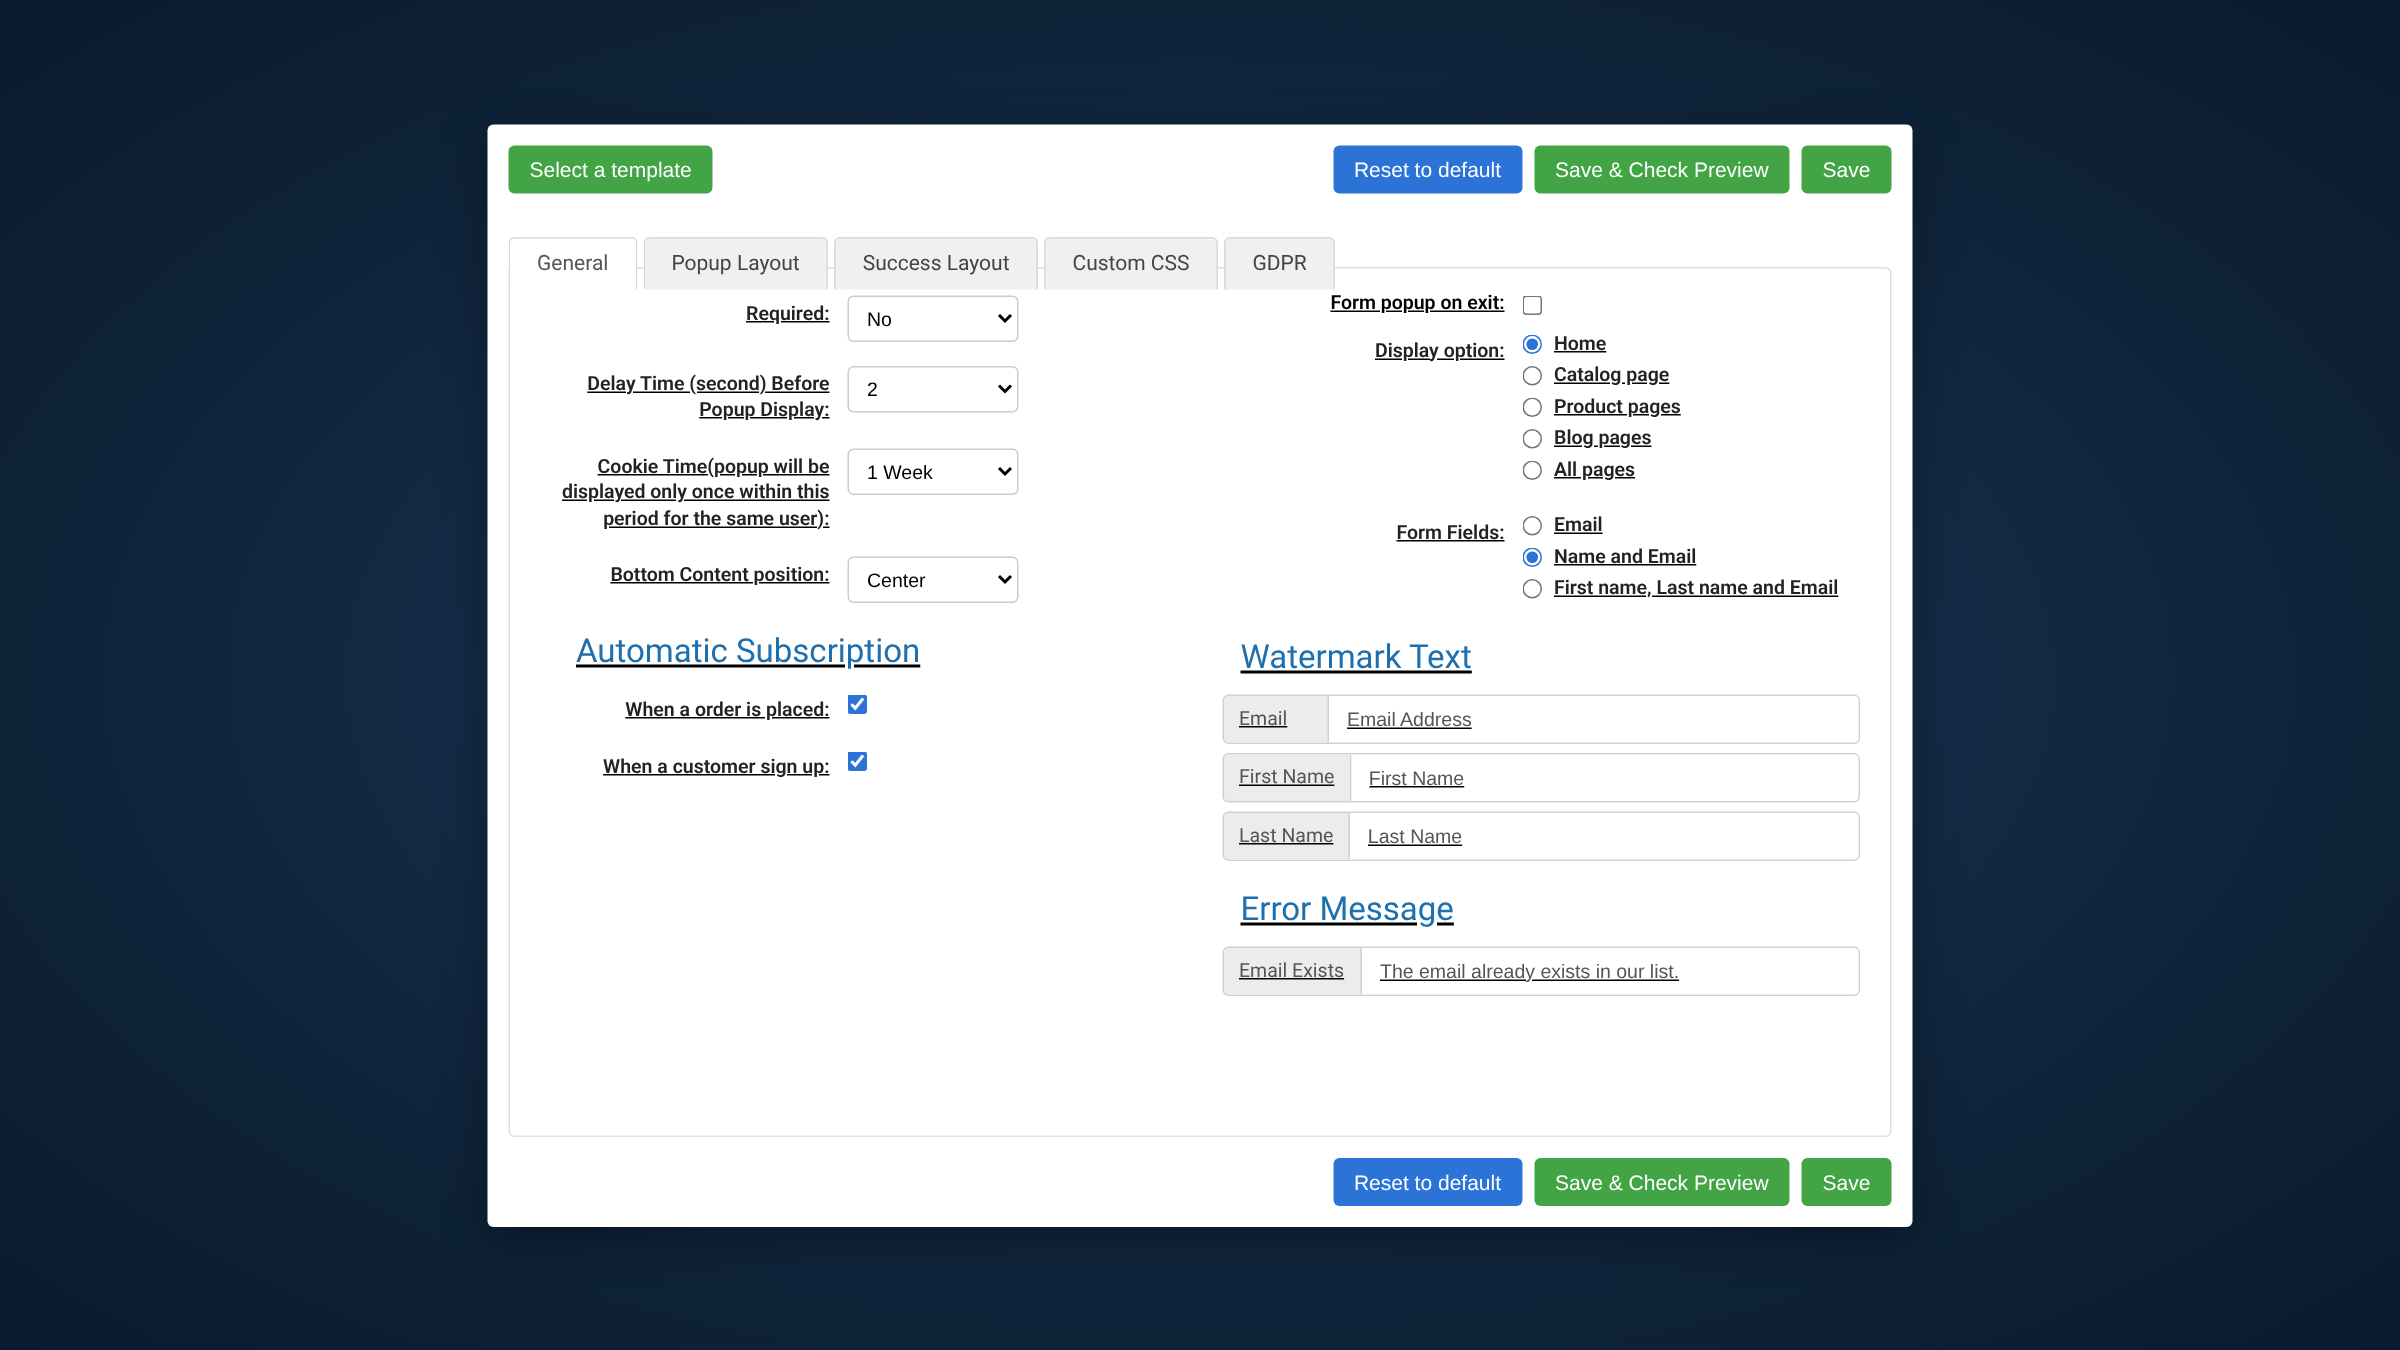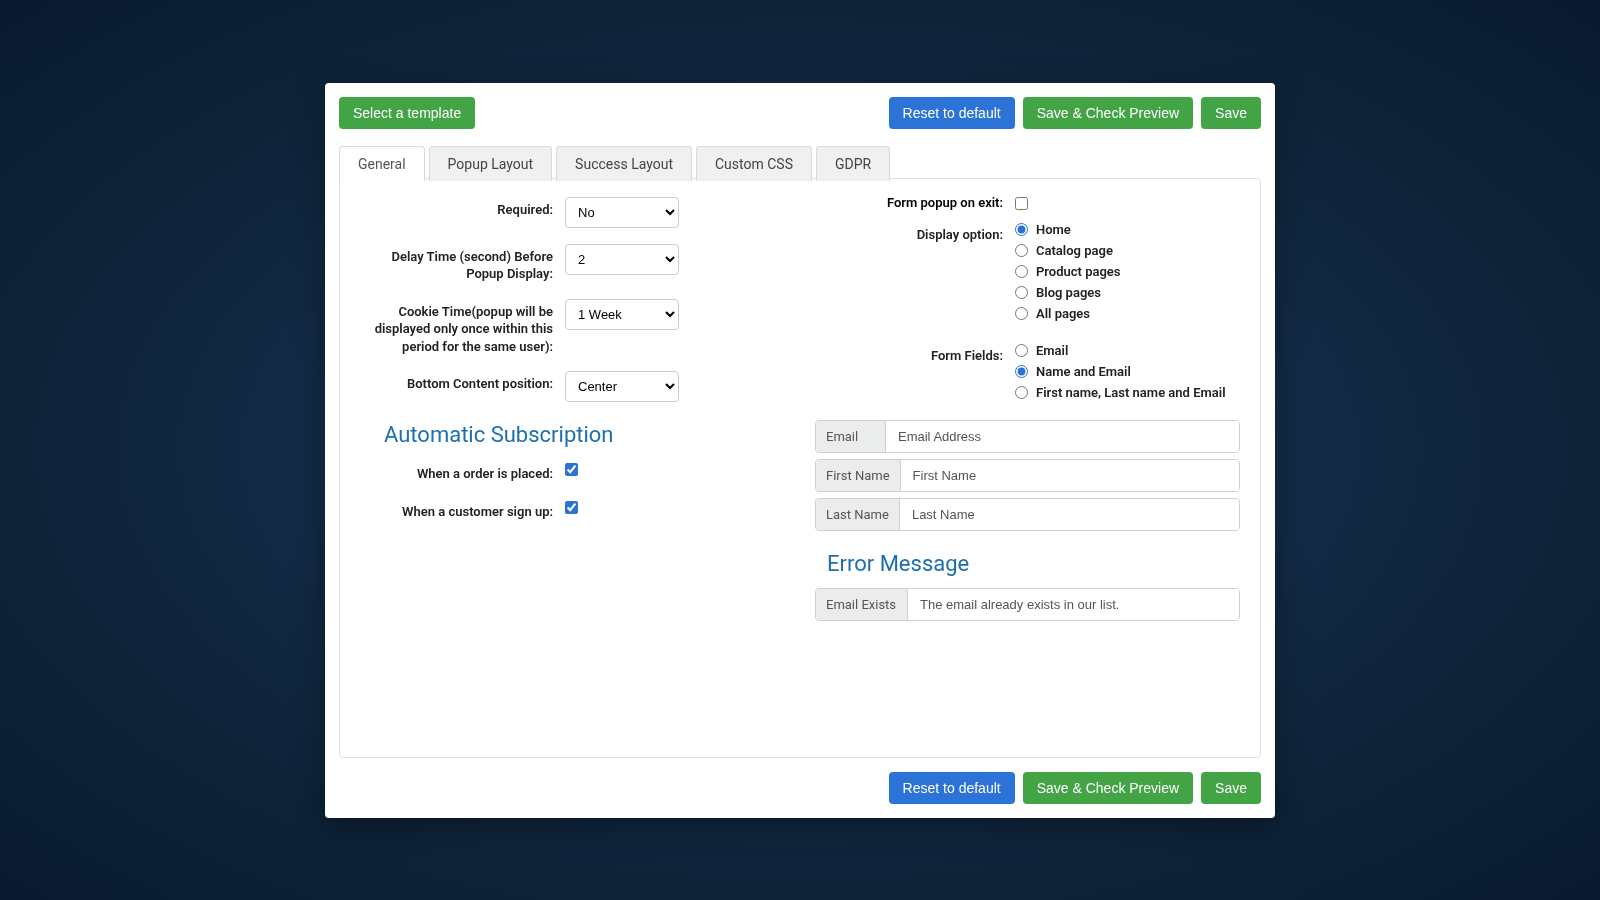--- a/index.html
+++ b/index.html
@@ -45,32 +45,33 @@
   padding: 9px 18px;
   font-size: 14px;
   color: #444;
   background: #f0f0f0;
   border: 1px solid #d9d9d9;
   border-bottom: none;
   border-radius: 4px 4px 0 0;
   margin-right: 4px;
   cursor: pointer;
   position: relative;
-  top: 3px;
+  top: 15px;
 }
 .tab.active {
   background: #fff;
   color: #555;
   z-index: 2;
 }
 .tab-frame {
   border: 1px solid #e0e0e0;
   border-radius: 0 4px 4px 4px;
   padding: 16px 20px 24px 20px;
   min-height: 580px;
+  text-decoration: underline;
 }
 .cols { display: flex; gap: 30px; }
 .col { flex: 1; }
 .form-row {
   display: flex;
   align-items: flex-start;
   margin-bottom: 14px;
 }
 .form-row .label {
   width: 205px;
@@ -273,20 +274,21 @@
                 <input type="radio" name="ff" checked="" style="">
                 <span>Name and Email</span>
               </label>
             <label class="radio-item">
                 <input type="radio" name="ff" style="">
                 <span>First name, Last name and Email</span>
               </label>
           </div>
         </div>
 
+        <h2 class="section-title" style="margin-left:12px">Watermark Text</h2>
 
         <div class="addon-group">
           <div class="addon-label">Email</div>
           <input class="addon-input" value="Email Address" style="">
         </div>
         <div class="addon-group">
           <div class="addon-label">First Name</div>
           <input class="addon-input" value="First Name" style="">
         </div>
         <div class="addon-group">

